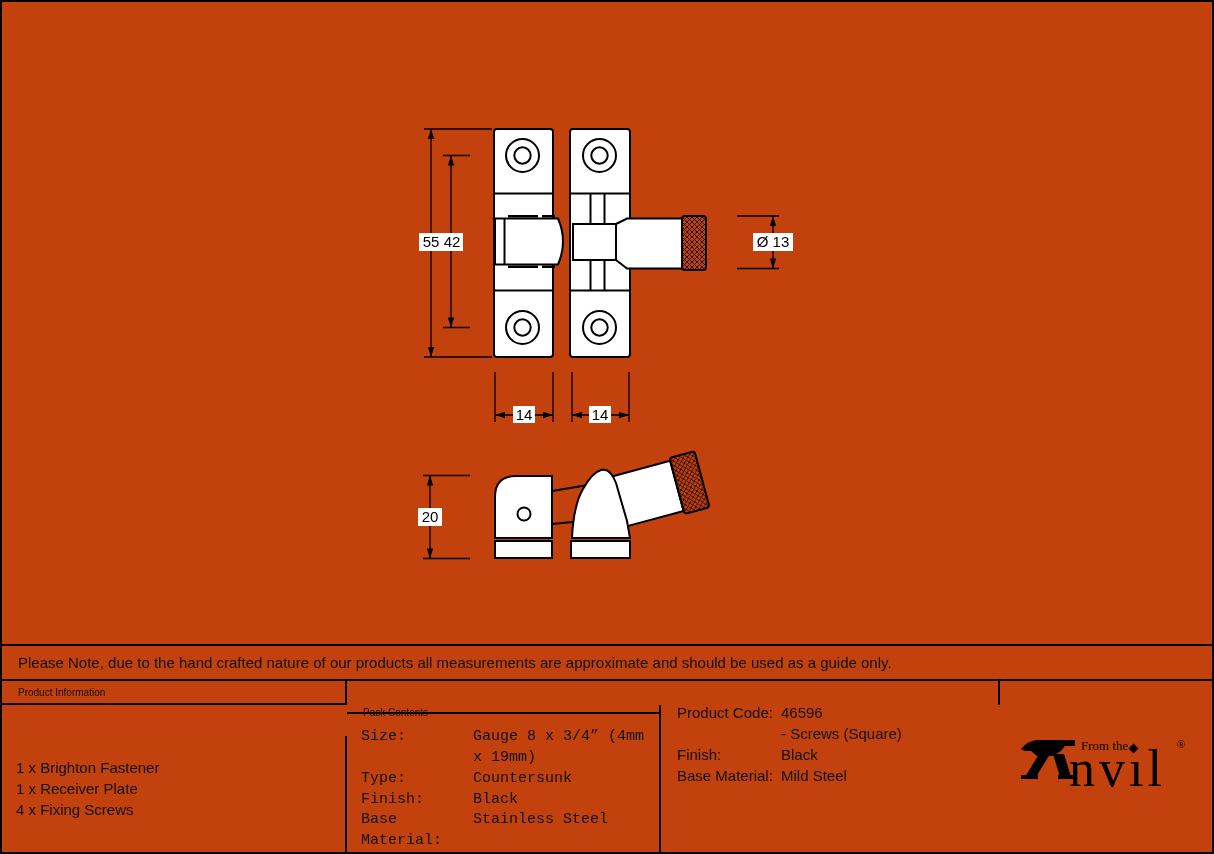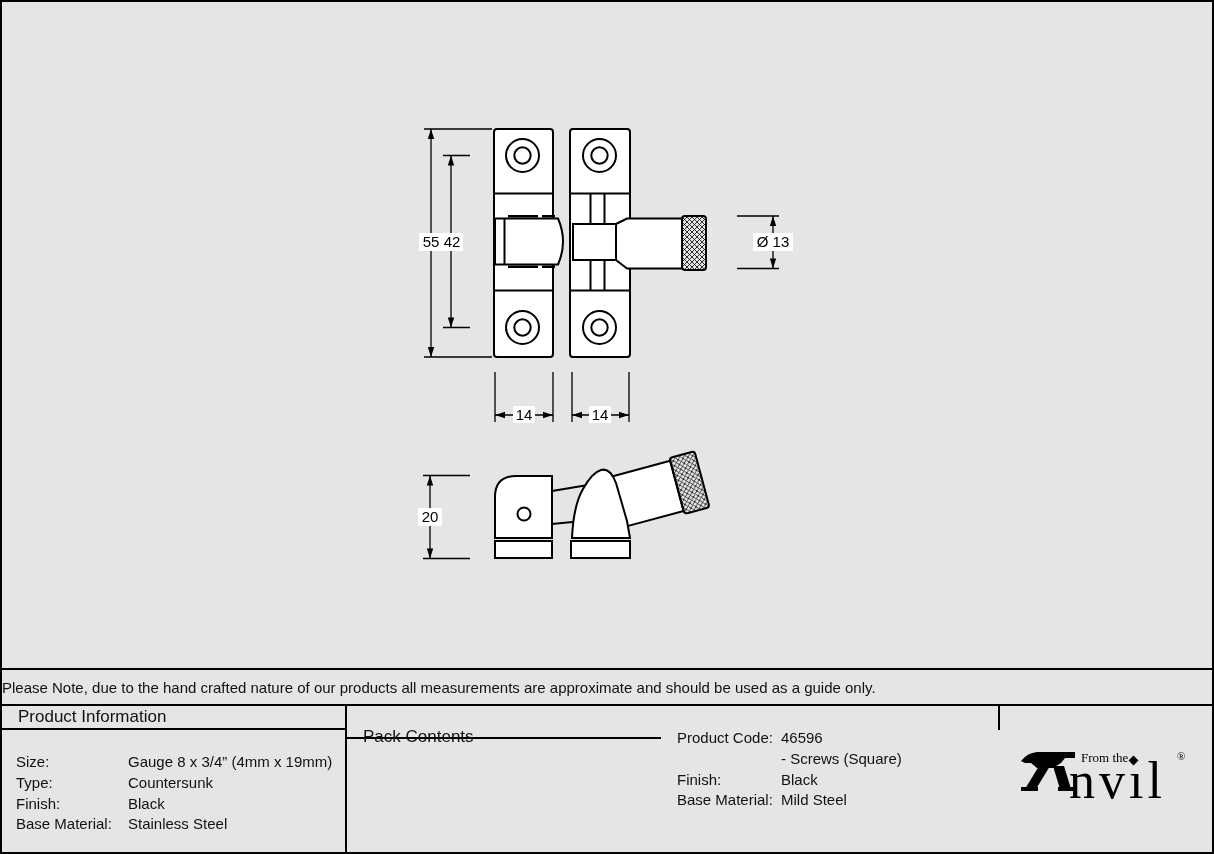--- a/index.html
+++ b/index.html
@@ -1,23 +1,23 @@
 <!DOCTYPE html>
 <html><head>
 <meta charset="utf-8">
 <style>
   html,body{margin:0;padding:0;background:#fff;}
   body{font-family:"Liberation Sans",sans-serif;color:#111;}
-  .page{position:relative;width:1214px;height:854px;box-sizing:border-box;border:2px solid #000;background:#e5e5e5;display:flex;flex-direction:column;}
+  .page{position:relative;width:1214px;height:854px;box-sizing:border-box;border:2px solid #000;background:#c2410c;display:flex;flex-direction:column;}
   .drawing-area{height:666px;border-bottom:2px solid #000;position:relative;overflow:hidden;}
   .drawing-area svg{display:block;}
-  .note-bar{height:34px;border-bottom:2px solid #000;display:flex;align-items:center;padding-left:0;font-size:15px;}
+  .note-bar{height:34px;border-bottom:2px solid #000;display:flex;align-items:center;padding-left:16px;font-size:15px;}
   .info-table{flex:1;display:grid;grid-template-columns:345px 314px 339px 1fr;grid-template-rows:24px 1fr;}
   .cell{box-sizing:border-box;}
-  .hdr{border-bottom:2px solid #000;display:flex;align-items:center;font-size:17px;padding-left:16px;}
+  .hdr{border-bottom:2px solid #000;display:flex;align-items:center;font-size:10px;padding-left:16px;}
   .c1{border-right:2px solid #000;}
   .c2{border-right:2px solid #000;margin-top:31px;}
   .c3{border-right:2px solid #000;}
   .body-cell{padding:22px 8px 0 16px;font-size:15px;line-height:20.8px;}
   .kv{display:flex;}
   .kv .k{flex:0 0 104px;}
   .fs .k{flex:0 0 112px;}
   .logo-cell{grid-row:1 / span 3;grid-column:4;display:flex;align-items:center;justify-content:center;}
   .dimtext{font-family:"Liberation Sans",sans-serif;font-size:15px;fill:#000;}
   svg .ln{stroke:#000;fill:none;}
@@ -176,22 +176,27 @@
       <div class="kv">
         <span class="k">Finish:</span>
         <span class="v">Black</span>
       </div>
       <div class="kv">
         <span class="k">Base Material:</span>
         <span class="v">Mild Steel</span>
       </div>
     </div>
 
-
-    <div class="cell body-cell c3 fs" style="padding-left:14px;">
+    <div class="cell body-cell c2" style="padding-left:14px;">
+      <div>1 x Brighton Fastener</div>
+      <div>1 x Receiver Plate</div>
+      <div>4 x Fixing Screws</div>
+    </div>
+
+    <div class="cell body-cell c3 fs" style="padding-left:14px;font-family:Liberation Mono, monospace;">
       <div class="kv">
         <span class="k">Size:</span>
         <span class="v">Gauge 8 x 3/4” (4mm x 19mm)</span>
       </div>
       <div class="kv">
         <span class="k">Type:</span>
         <span class="v">Countersunk</span>
       </div>
       <div class="kv">
         <span class="k">Finish:</span>

